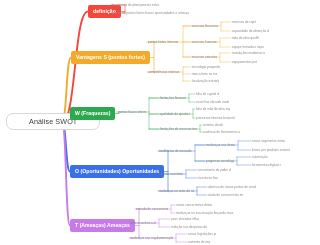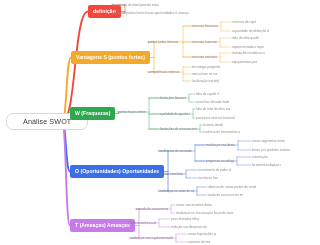--- a/index.html
+++ b/index.html
@@ -2,21 +2,21 @@
 <html><head>
 <meta charset="utf-8">
 <style>
   html,body{margin:0;padding:0;background:#ffffff;}
   body{width:310px;height:245px;position:relative;overflow:hidden;
        font-family:"Liberation Sans","DejaVu Sans",sans-serif;}
   #canvas{position:absolute;inset:0;width:310px;height:245px;}
   svg.links{position:absolute;left:0;top:0;width:310px;height:245px;overflow:visible;}
   .node{position:absolute;box-sizing:border-box;white-space:nowrap;}
   .root{background:#fff;border:1px solid #d8d8d8;border-radius:7px;
-        color:#3a3a3a;font-size:7.2px;padding:3px 16px;letter-spacing:.1px;}
+        color:#3a3a3a;font-size:7.2px;padding:3px 22px;letter-spacing:.1px;}
   .branch{color:#fff;font-weight:bold;font-size:5.1px;border-radius:2px;
           padding:3.4px 5px;letter-spacing:.05px;}
   .sub,.leaf{color:#8d8d8d;font-size:3.1px;letter-spacing:.02px;
              transform-origin:left center;}
   .sub{color:#7d7d7d;}
 </style>
 </head>
 <body>
 
 <div id="canvas">

